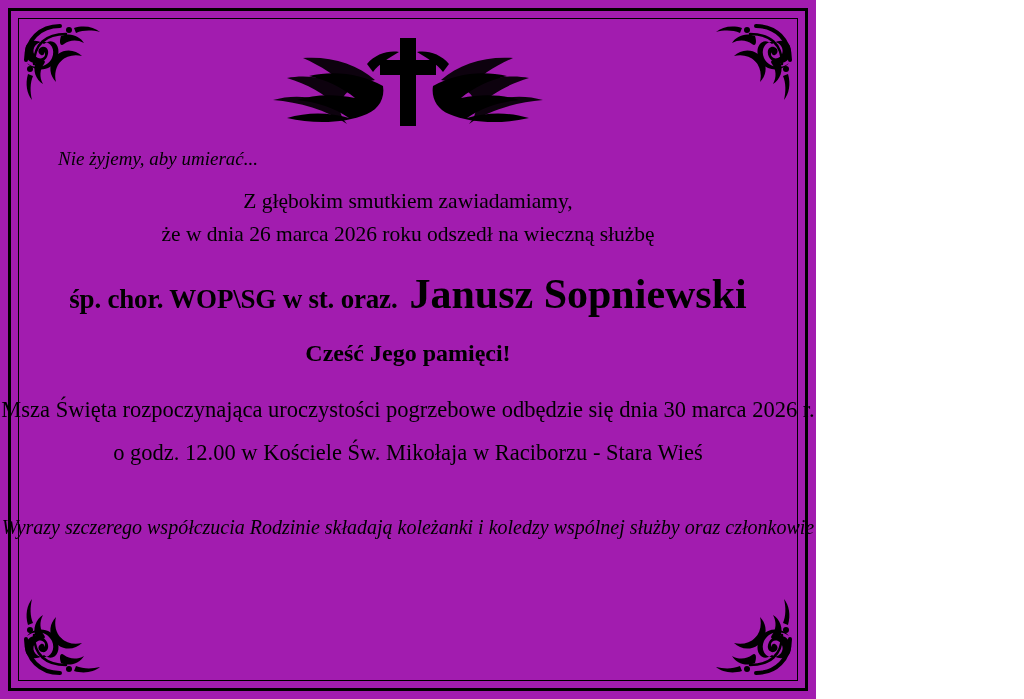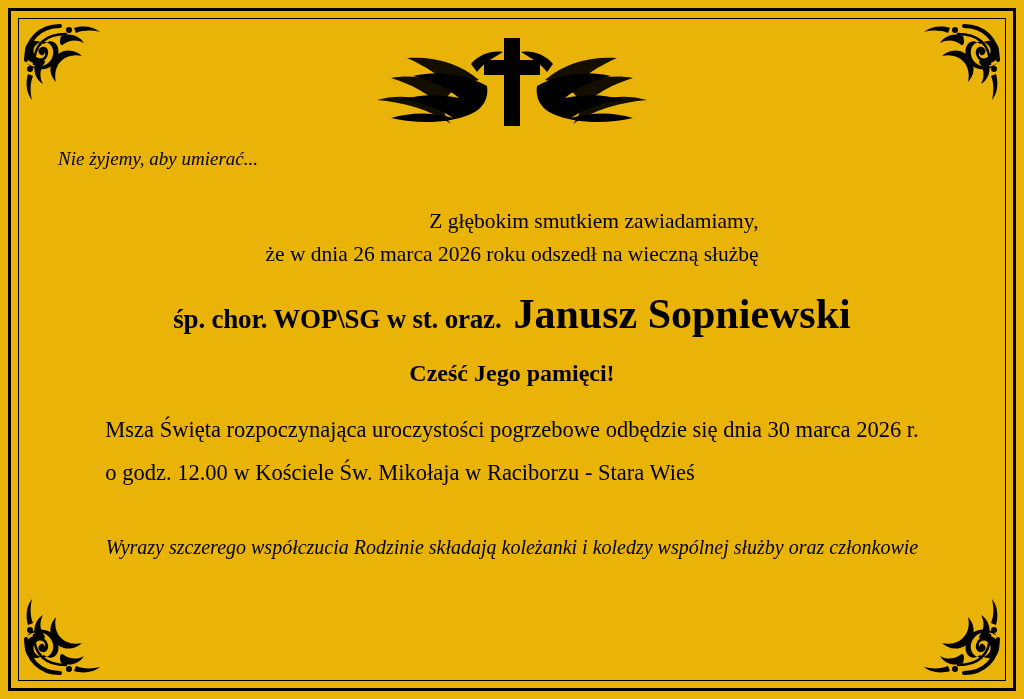--- a/index.html
+++ b/index.html
@@ -10,23 +10,23 @@
   body {
     width: 1024px;
     height: 699px;
     font-family: "Liberation Serif", serif;
     color: #000000;
     overflow: hidden;
   }
 
   #obituary-card {
     position: relative;
-    width: 1024px;
+    width: 816px;
     height: 699px;
-    background: #eab308;
+    background: #a21caf;
     box-sizing: border-box;
   }
 
   
   .frame-outer {
     position: absolute;
     left: 8px;
     top: 8px;
     right: 8px;
     bottom: 8px;
@@ -79,22 +79,22 @@
     margin-left: 18px;
     margin-top: 16px;
     font-style: italic;
     font-size: 19px;
     line-height: 1.55;
     text-align: left;
   }
   .epitaph .line { white-space: nowrap; }
 
   .announce {
-    margin-top: 32px;
-    text-align: right;
+    margin-top: 12px;
+    text-align: center;
     font-size: 21.5px;
     line-height: 1.5;
   }
 
   .name-line {
     margin-top: 20px;
     text-align: center;
     white-space: nowrap;
     font-weight: bold;
   }
@@ -117,21 +117,21 @@
   .honor {
     margin-top: 22px;
     text-align: center;
     font-size: 24px;
     font-weight: bold;
     font-family: Liberation Serif, serif;
   }
 
   .mass {
     margin-top: 22px;
-    text-align: left;
+    text-align: center;
     font-size: 22.5px;
     line-height: 1.9;
   }
   .mass .line { white-space: nowrap; }
 
   .condolences {
     margin-top: 34px;
     text-align: center;
     font-style: italic;
     font-size: 20px;

